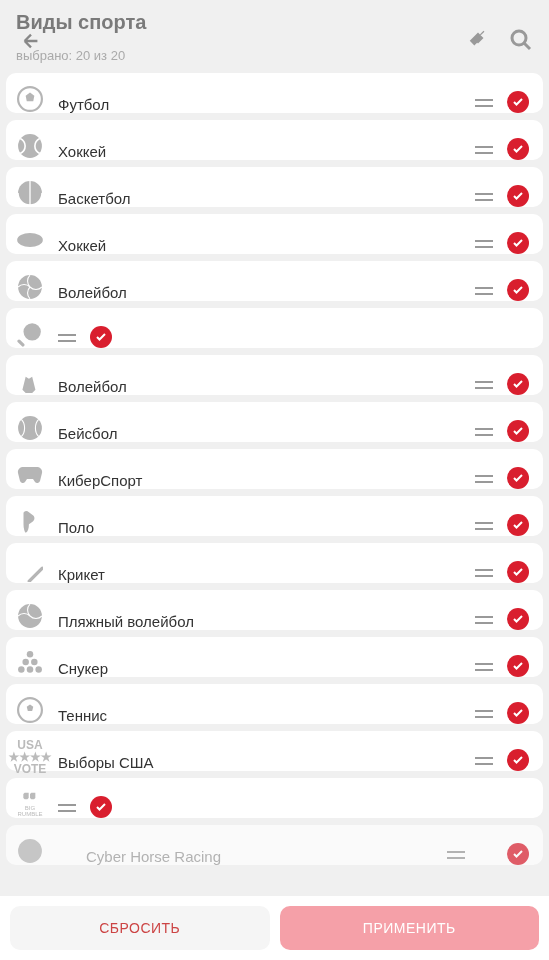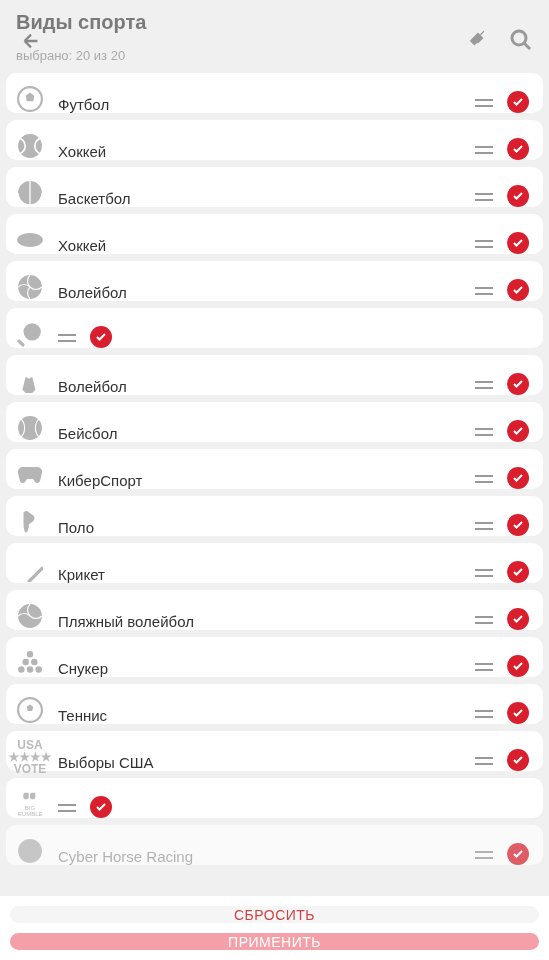--- a/index.html
+++ b/index.html
@@ -97,21 +97,20 @@
     .footer {
       position: absolute;
       bottom: 0;
       left: 0;
       right: 0;
       height: 64px;
       background: white;
       display: flex;
       padding: 10px;
       gap: 10px;
-      flex-direction: column;
     }
     .footer-btn {
       flex: 1;
       border: none;
       border-radius: 10px;
       font-size: 14px;
       font-weight: 500;
       letter-spacing: 0.5px;
       cursor: pointer;
     }
@@ -138,20 +137,21 @@
       text-align: center;
       line-height: 1;
       color: #bbb;
       display: flex;
       flex-direction: column;
       align-items: center;
       justify-content: center;
     }
     .partial-item {
       opacity: 0.7;
+      gap: 28px;
     }
     .partial-item .sport-label {
       color: #999;
     }
   </style>
 </head>
 <body>
 
 <div class="header">
   <div class="back-btn">

